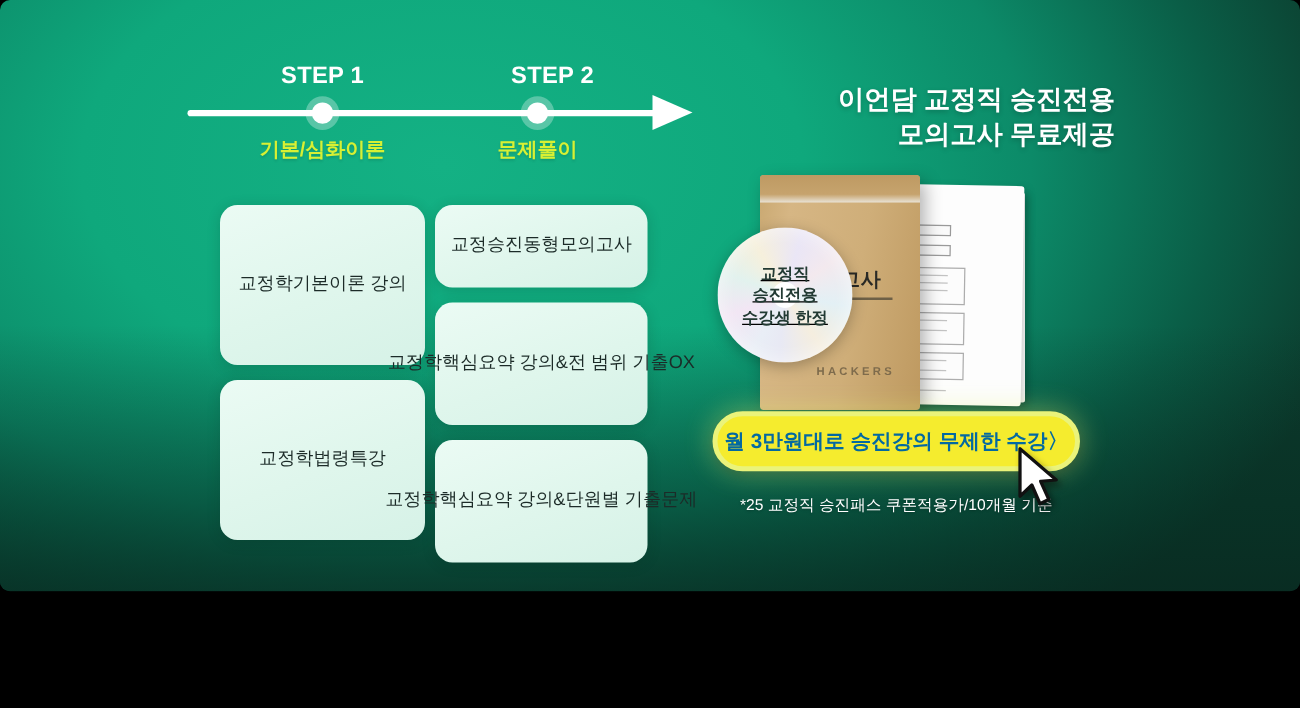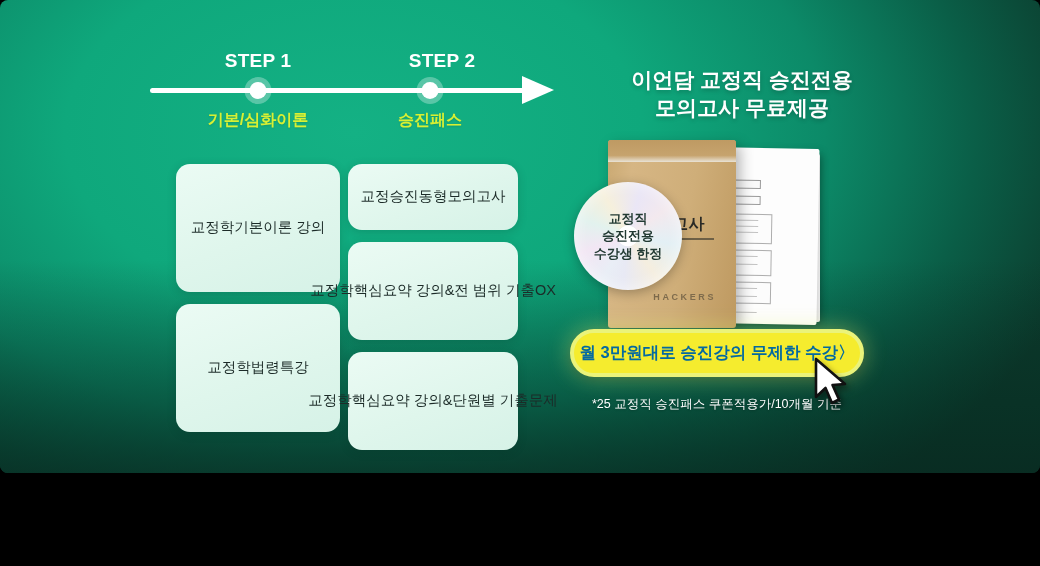--- a/index.html
+++ b/index.html
@@ -120,21 +120,21 @@
   
   .headline {
     position: absolute;
     left: 592px; top: 66px;
     width: 300px;
     z-index: 4;
     color: #FFFFFF;
     font-size: 21px;
     font-weight: 700;
     line-height: 1.33;
-    text-align: center;
+    text-align: right;
     text-shadow: 0 2px 4px rgba(0,0,0,0.22);
   }
   .headline span { display: block; white-space: nowrap; }
 
   
   .product { position: absolute; left: 560px; top: 140px; width: 340px; height: 200px; z-index: 3; }
 
   .papers {
     position: absolute;
     left: 148px; top: 8px;
@@ -226,20 +226,21 @@
       radial-gradient(circle at 50% 50%, #FFFFFF 0 13%, rgba(255,255,255,0) 14%),
       conic-gradient(from 210deg,
         #E9EEF6 0deg, #F2E6F4 40deg, #E2F2EE 80deg, #F6F0DC 120deg,
         #EAE6F6 165deg, #F3E9EE 205deg, #E3F0F5 250deg, #F5EEDF 295deg,
         #E8E9F4 335deg, #E9EEF6 360deg);
     box-shadow: 0 3px 12px rgba(0,0,0,0.28), inset 0 0 16px rgba(255,255,255,0.6);
     display: flex;
     align-items: center;
     justify-content: center;
     z-index: 5;
+    text-decoration: underline;
   }
   .disc-text {
     text-align: center;
     color: #223A33;
     font-size: 13px;
     font-weight: 700;
     line-height: 1.32;
     position: relative;
     z-index: 2;
   }
@@ -304,21 +305,21 @@
     <div class="step-label s1">STEP 1</div>
     <div class="step-label s2">STEP 2</div>
 
     <div class="axis"></div>
     <div class="axis-head"></div>
 
     <div class="dot s1"></div>
     <div class="dot s2"></div>
 
     <div class="phase s1">기본/심화이론</div>
-    <div class="phase s2">승진패스</div>
+    <div class="phase s2">문제풀이</div>
   </div>
 
   <div class="col col-a">
     <div class="card h-tall">
       <span>교정학</span>
       <span>기본이론 강의</span>
     </div>
     <div class="card h-tall">
       <span>교정학</span>
       <span>법령특강</span>

